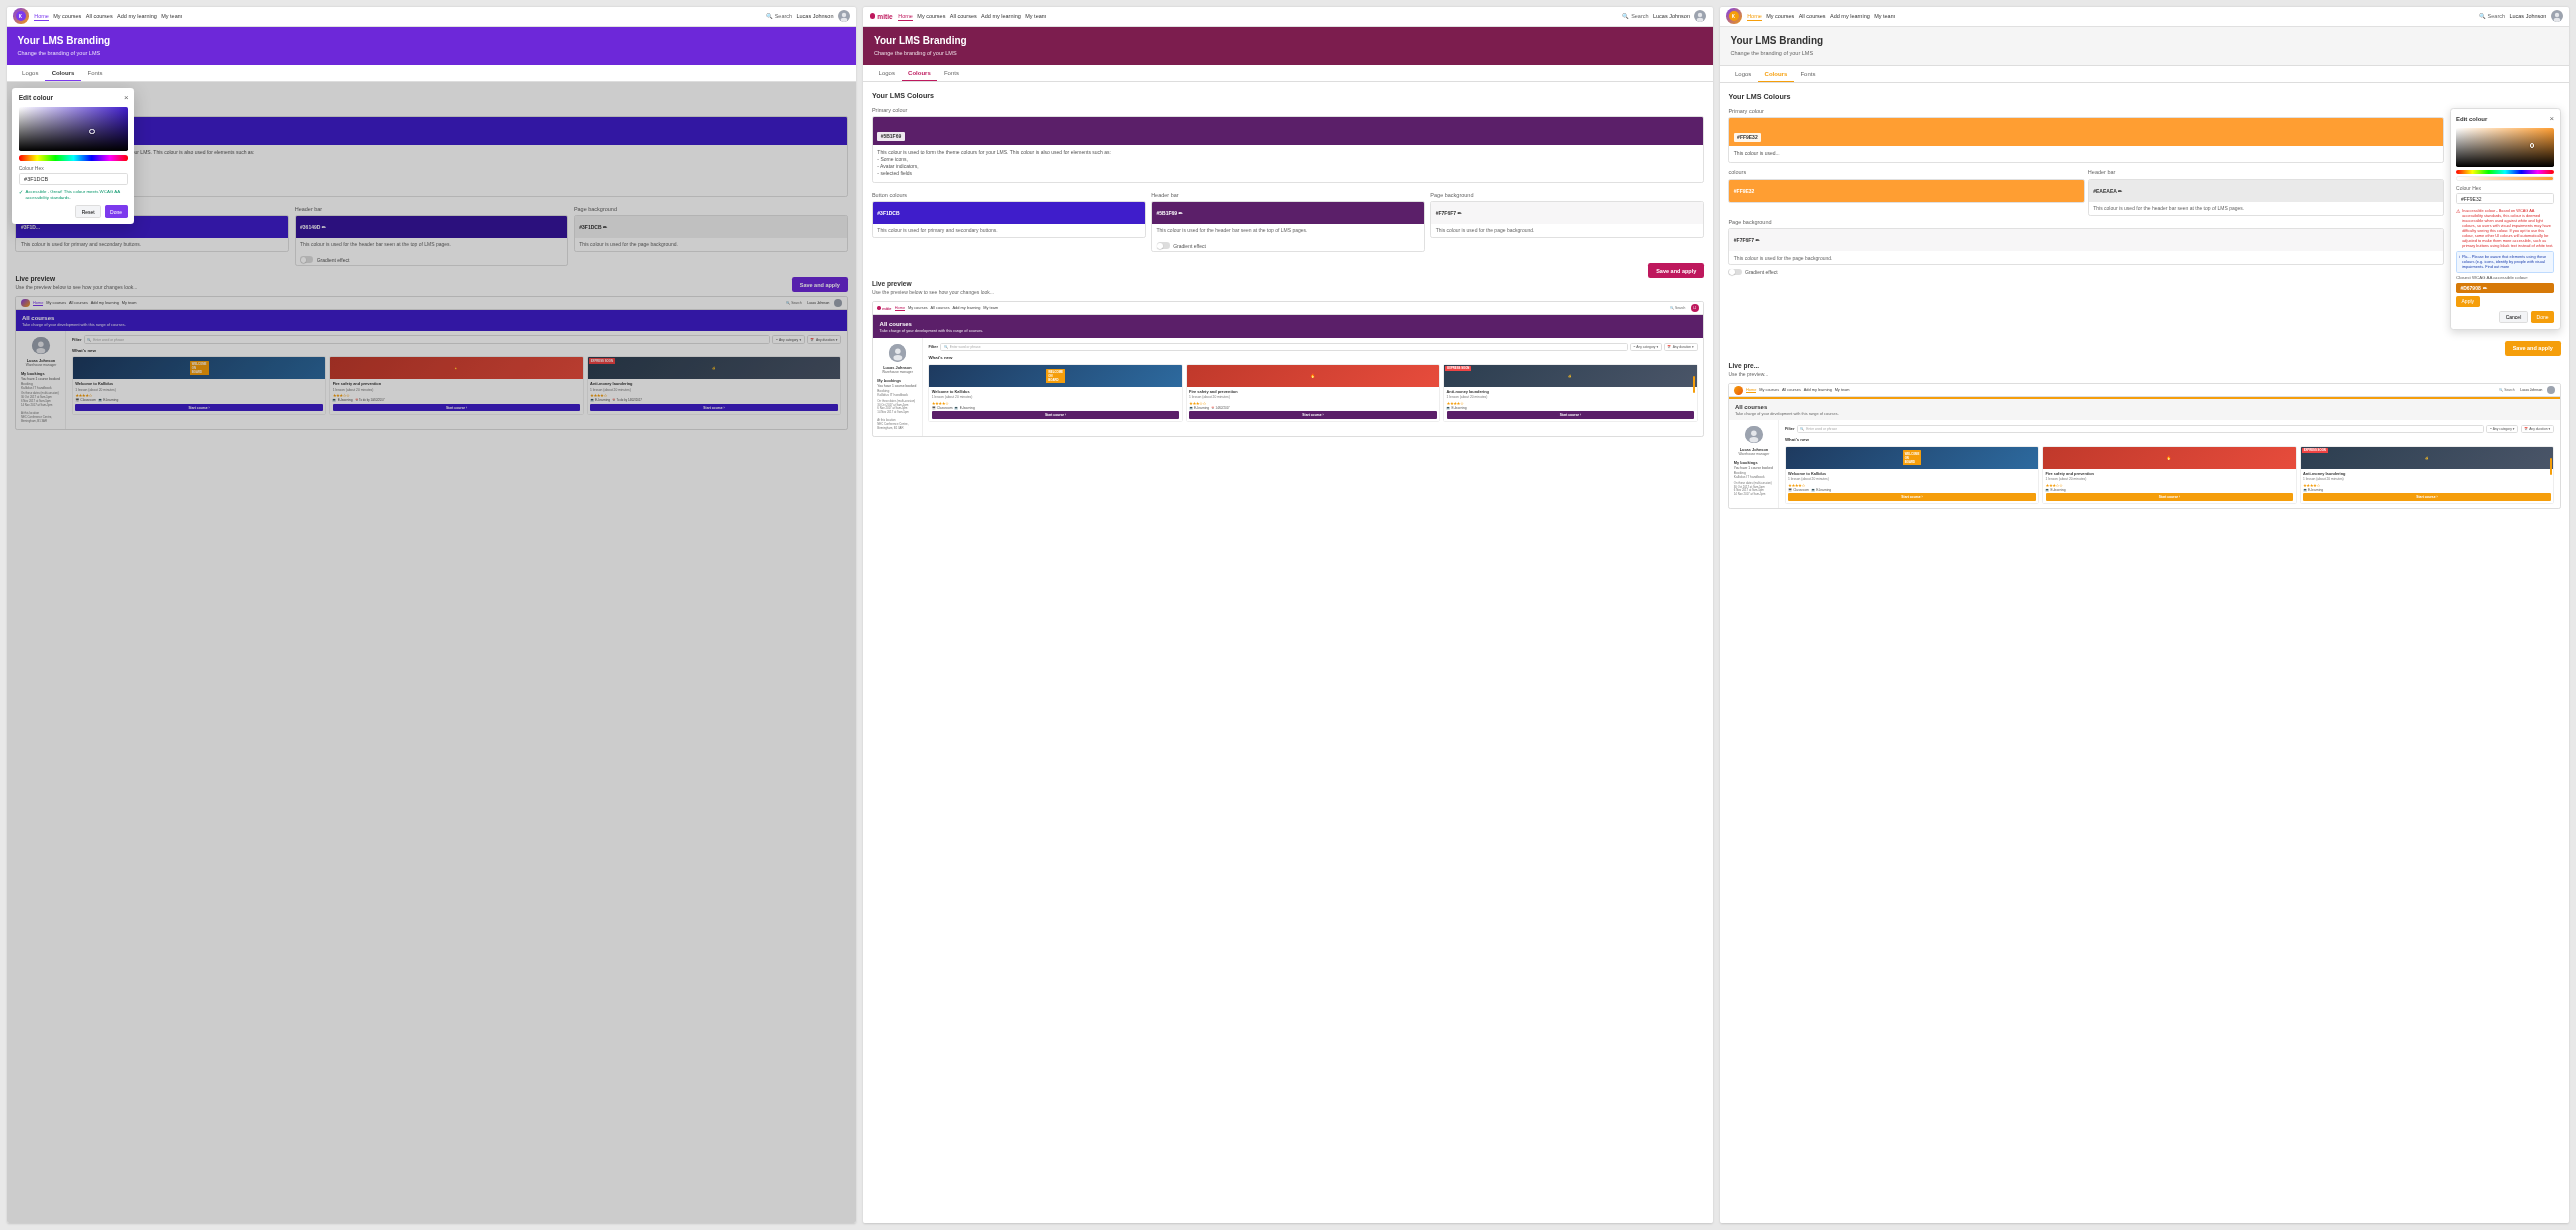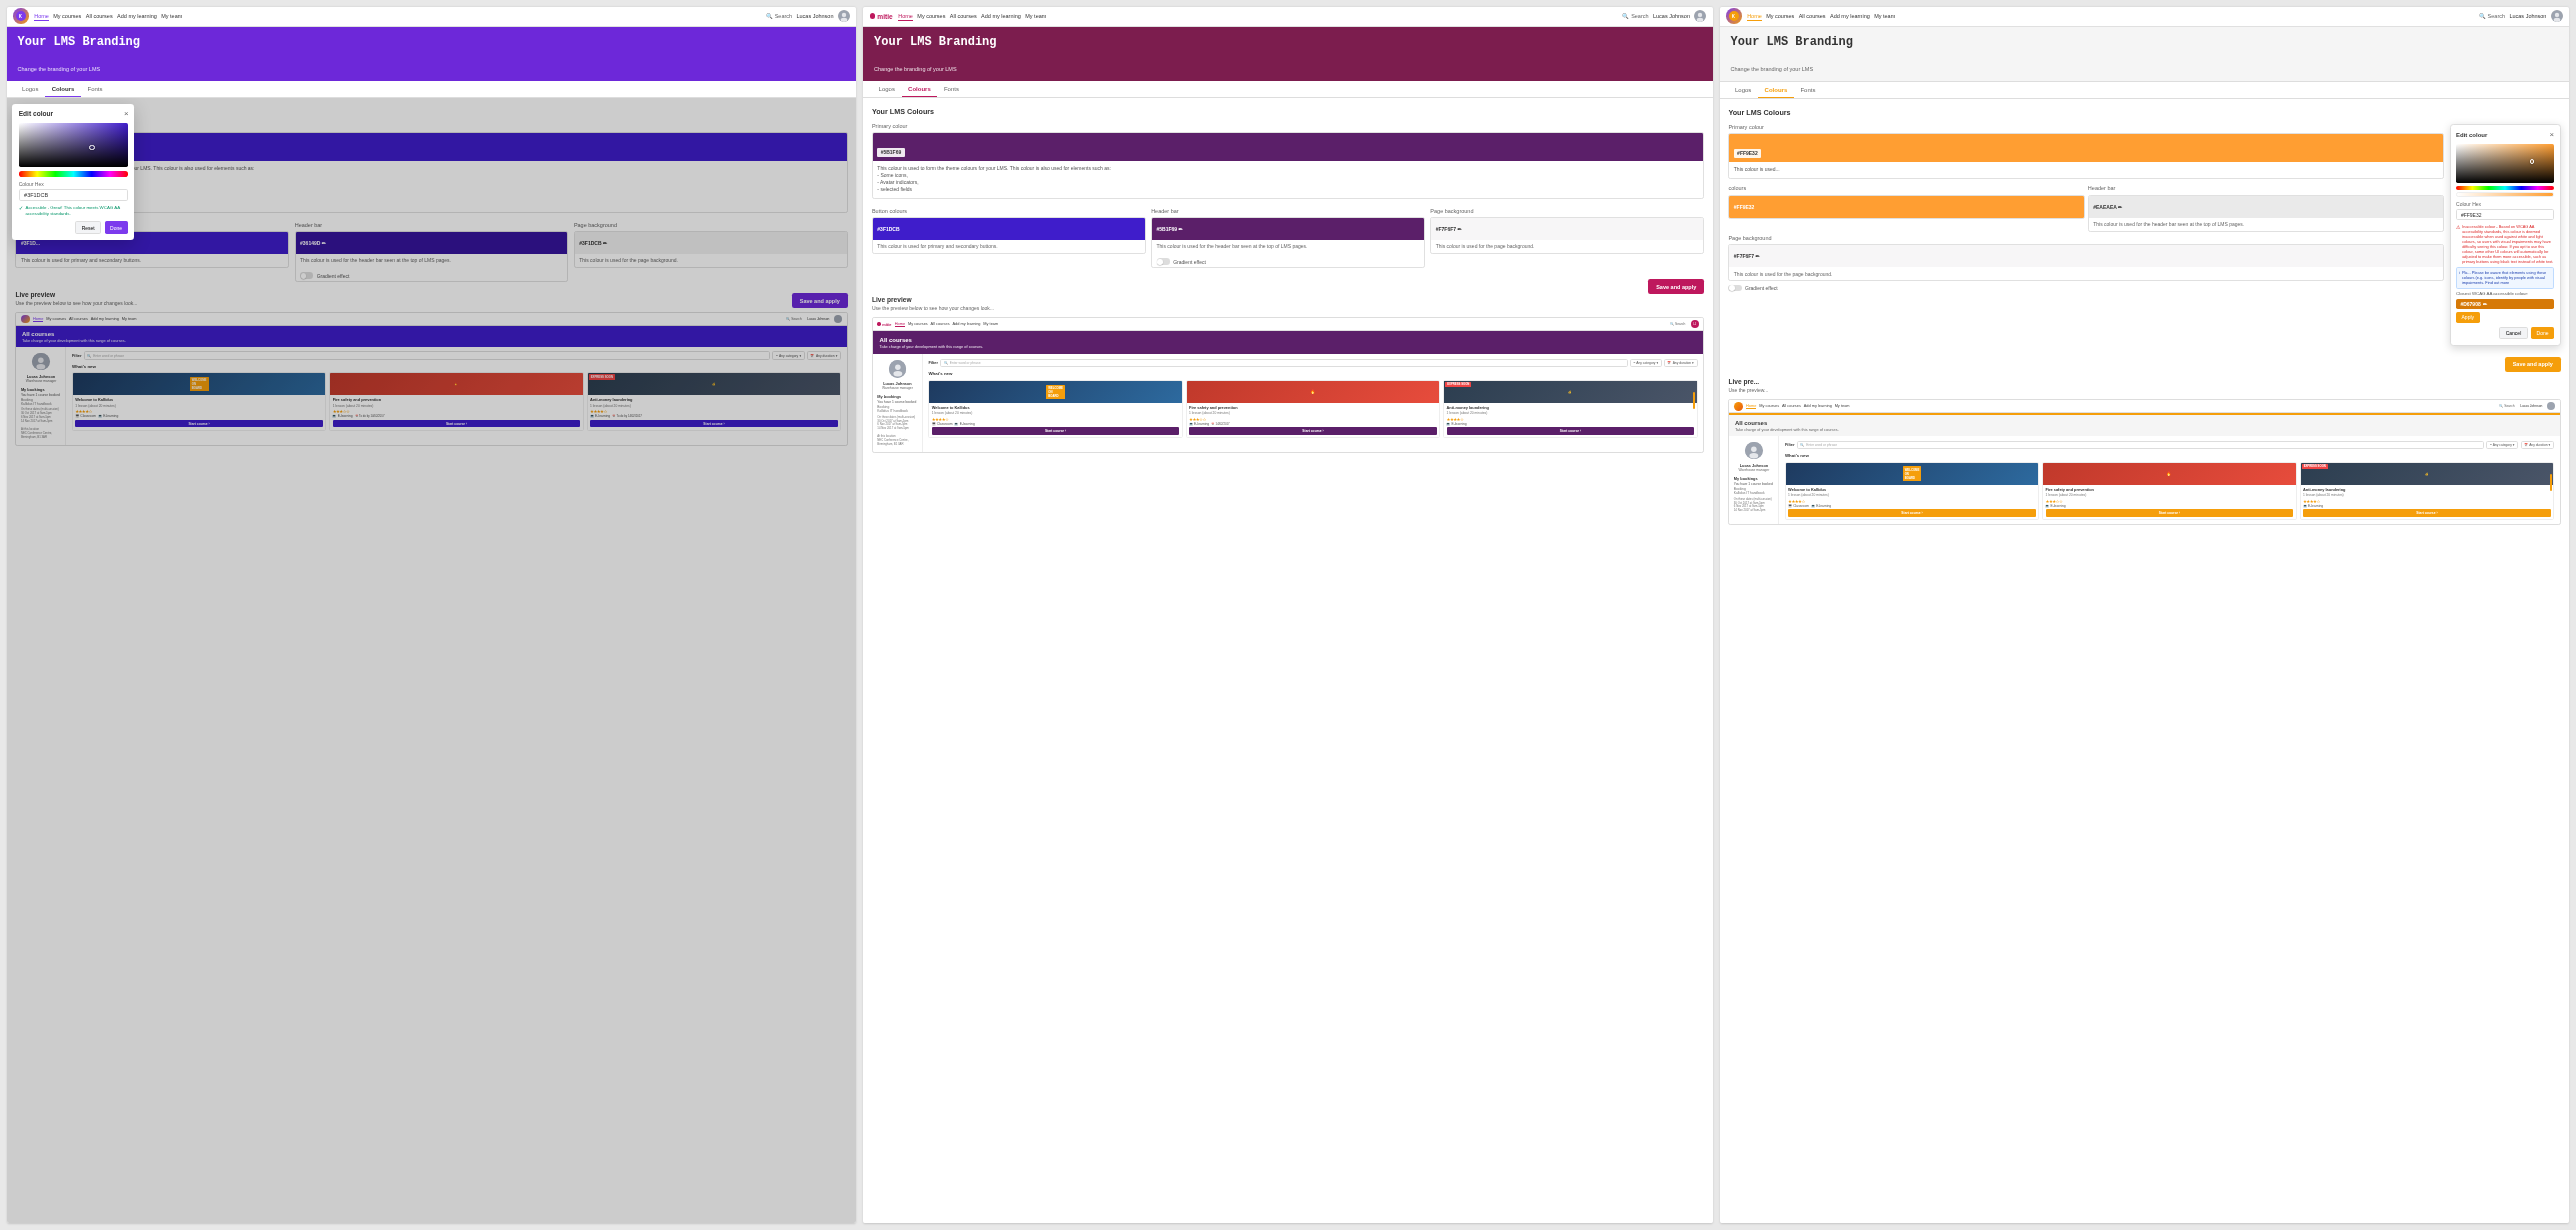--- a/index.html
+++ b/index.html
@@ -57,21 +57,21 @@
       background: #ccc; overflow: hidden;
       display: flex; align-items: center; justify-content: center;
     }
 
     
     .hero {
       padding: 8.9px 11px;
       color: white;
       flex-shrink: 0;
     }
-    .hero h1 { font-size: 12px; font-weight: 700; margin-bottom: 17px; font-family: Liberation Mono, monospace; }
+    .hero h1 { font-size: 10px; font-weight: 700; margin-bottom: 4px; }
     .hero p { font-size: 5.5px; opacity: 0.85; }
 
     
     .tabs {
       background: #fff;
       display: flex;
       padding: 0 8.9px;
       border-bottom: 0.6px solid #ddd;
       flex-shrink: 0;
     }

